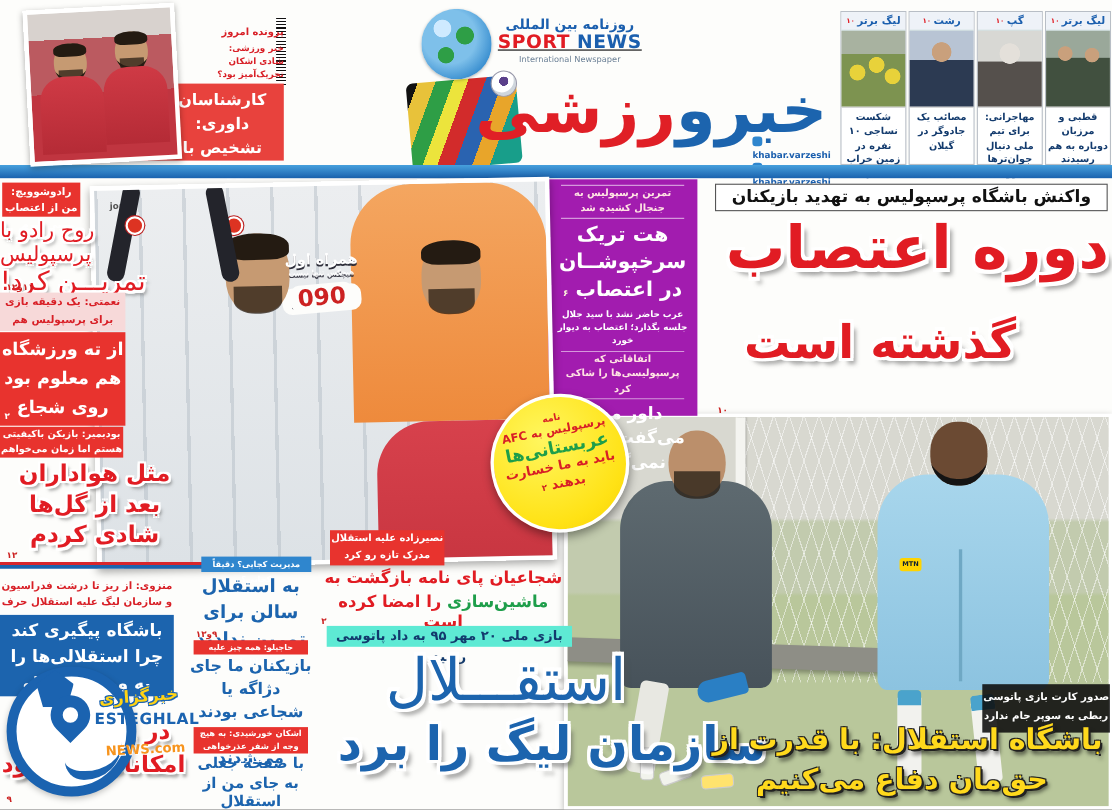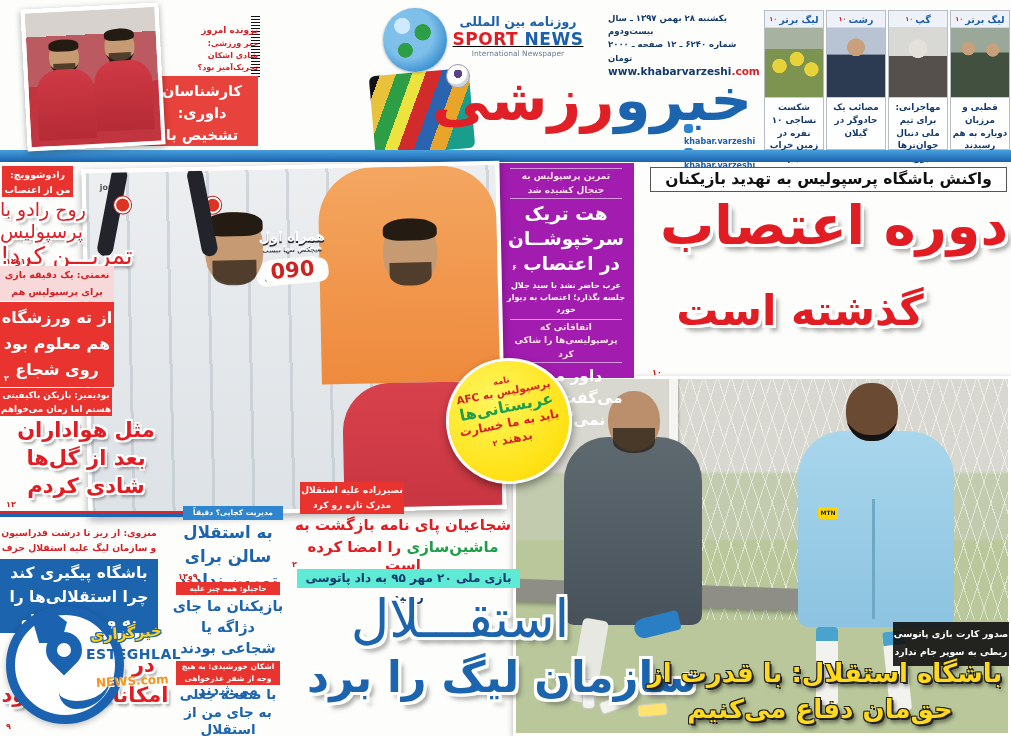--- a/index.html
+++ b/index.html
@@ -291,25 +291,20 @@
   <div class="abs paper-type">
     <div class="fa">روزنامه بین المللی</div>
     <div class="en"><span class="sp">SPORT</span> <span class="nw">NEWS</span></div>
     <div class="sub">International Newspaper</div>
   </div>
   <div class="abs dots">
     
     
     
   </div>
-  <div class="abs dateblock">
-    <div class="ln">یکشنبه ۲۸ بهمن ۱۳۹۷ ـ سال بیست‌ودوم</div>
-    <div class="ln">شماره ۶۲۴۰ ـ ۱۲ صفحه ـ ۲۰۰۰ تومان</div>
-    <div class="web"><span>www.</span><span>khabarvarzeshi</span><span class="hl">.com</span></div>
-  </div>
   <div class="abs logo">
     <span class="p1">خبر</span>
       <span class="p2">و</span>
       <span class="p3">رزشی</span>
   </div>
   <div class="abs social">
     <div class="row"><span class="ic"></span><span>khabar.varzeshi</span></div>
     <div class="row"><span class="ic"></span><span>khabar.varzeshi</span></div>
   </div>
 

